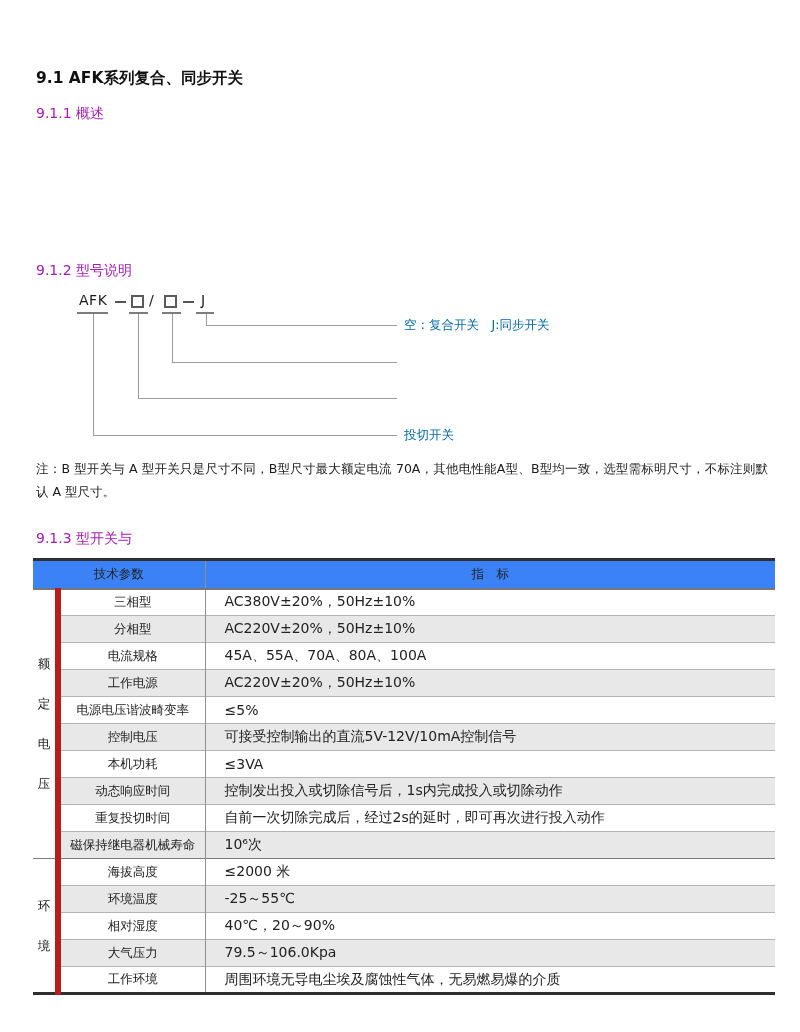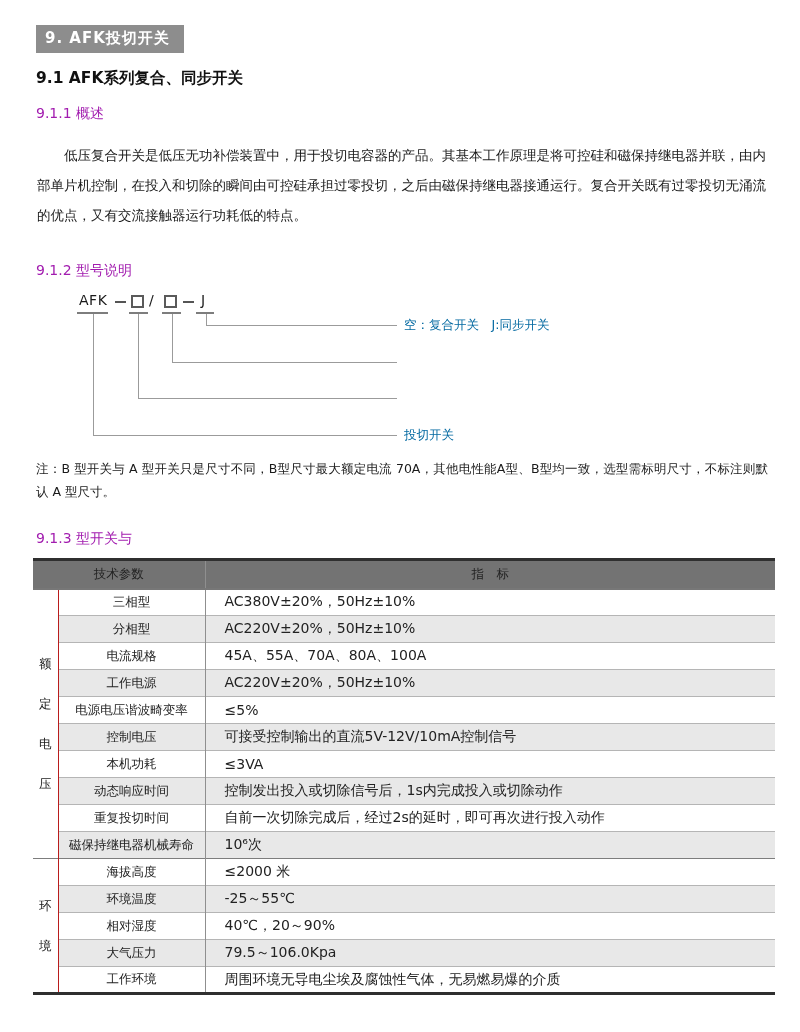--- a/index.html
+++ b/index.html
@@ -28,44 +28,42 @@
   .vline { width:1px; background:#9b9b9b; }
   .hline { height:1px; background:#9b9b9b; }
   .diag-label { font-size:12.5px; color:#0369a1; white-space:pre; }
 
   .note { position:absolute; left:36px; top:457px; width:732px; font-size:12.5px;
     line-height:23px; text-align:justify; color:#1a1a1a; }
 
   table.spec { position:absolute; left:33px; top:558px; width:742px; border-collapse:collapse;
     table-layout:fixed; border-top:3px solid #2f2f2f; border-bottom:3px solid #2f2f2f;
     font-size:12px; color:#222; }
-  table.spec thead td { height:29px; background:#737373; border-bottom:2px solid #777;
+  table.spec thead td { height:29px; background:#3b82f6; border-bottom:2px solid #777;
     text-align:center; font-size:12.5px; vertical-align:middle; }
   table.spec thead td.th-param { border-right:1px solid #8f8f8f; }
   table.spec tbody td { height:27px; border-top:1px solid #b5b5b5; vertical-align:middle; }
   table.spec tbody tr:nth-child(even) td:not(.group-cell) { background:#e8e8e8; }
   table.spec tbody tr.group-start td { border-top:1px solid #7d7d7d; }
-  .group-cell { background:#fff; border-right:1px solid #b91c1c; text-align:center;
+  .group-cell { background:#fff; border-right:6px solid #b91c1c; text-align:center;
     vertical-align:middle; font-size:12.5px; color:#1a1a1a; }
   .group-cell .vlabel { display:inline-block; width:1em; word-break:break-all;
     line-height:40px; }
   .param-cell { text-align:center; border-right:1px solid #8f8f8f; font-size:12.5px; }
   .value-cell { text-align:left; padding-left:19px; font-size:14px; }
 </style>
 </head>
 <body>
 
 <div class="page">
 
-  <div class="sec-header">9. AFK投切开关</div>
 
   <div class="h2">9.1 AFK系列复合、同步开关</div>
 
   <div class="h3 h3-overview">9.1.1 概述</div>
-  <p class="overview-text">低压复合开关是低压无功补偿装置中，用于投切电容器的产品。其基本工作原理是将可控硅和磁保持继电器并联，由内部单片机控制，在投入和切除的瞬间由可控硅承担过零投切，之后由磁保持继电器接通运行。复合开关既有过零投切无涌流的优点，又有交流接触器运行功耗低的特点。</p>
 
   <div class="h3 h3-model">9.1.2 型号说明</div>
 
   <div class="diagram">
     <span class="abs code-text" style="left:79px; top:8px;">AFK</span>
     <div class="abs dash" style="left:115px; top:17px; width:11px;"></div>
     <div class="abs ph-box" style="left:131px; top:11px;"></div>
     <span class="abs code-text" style="left:149px; top:8px;">/</span>
     <div class="abs ph-box" style="left:164px; top:11px;"></div>
     <div class="abs dash" style="left:183px; top:17px; width:11px;"></div>

